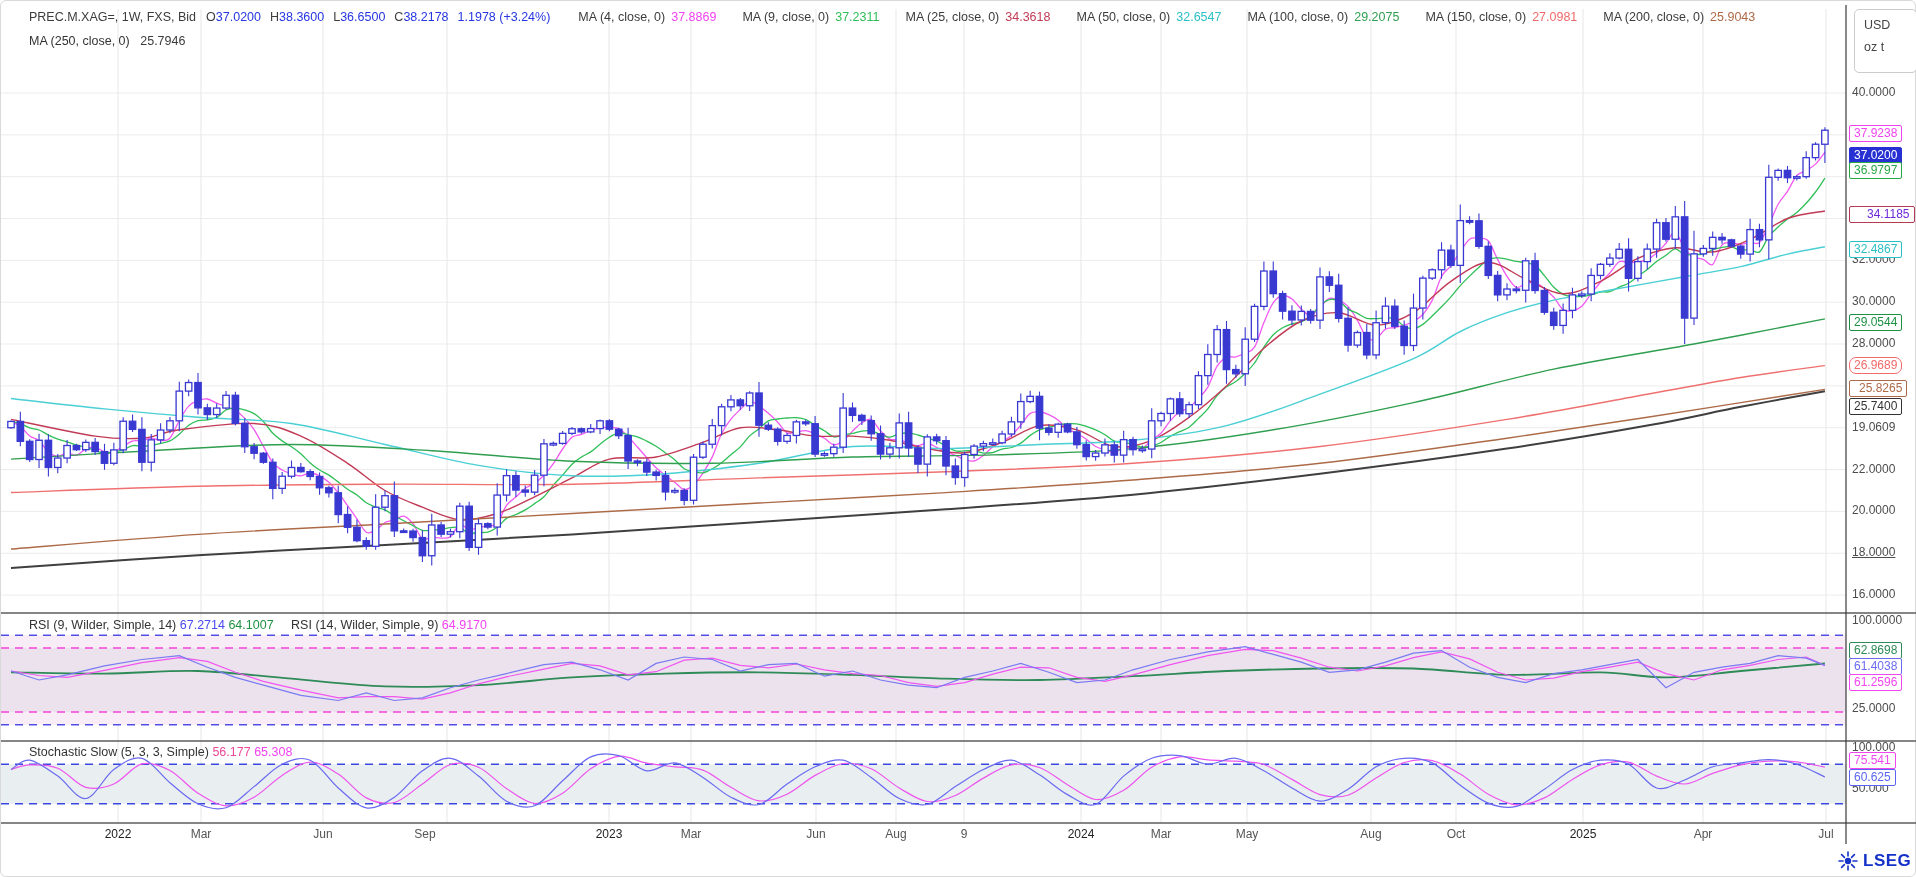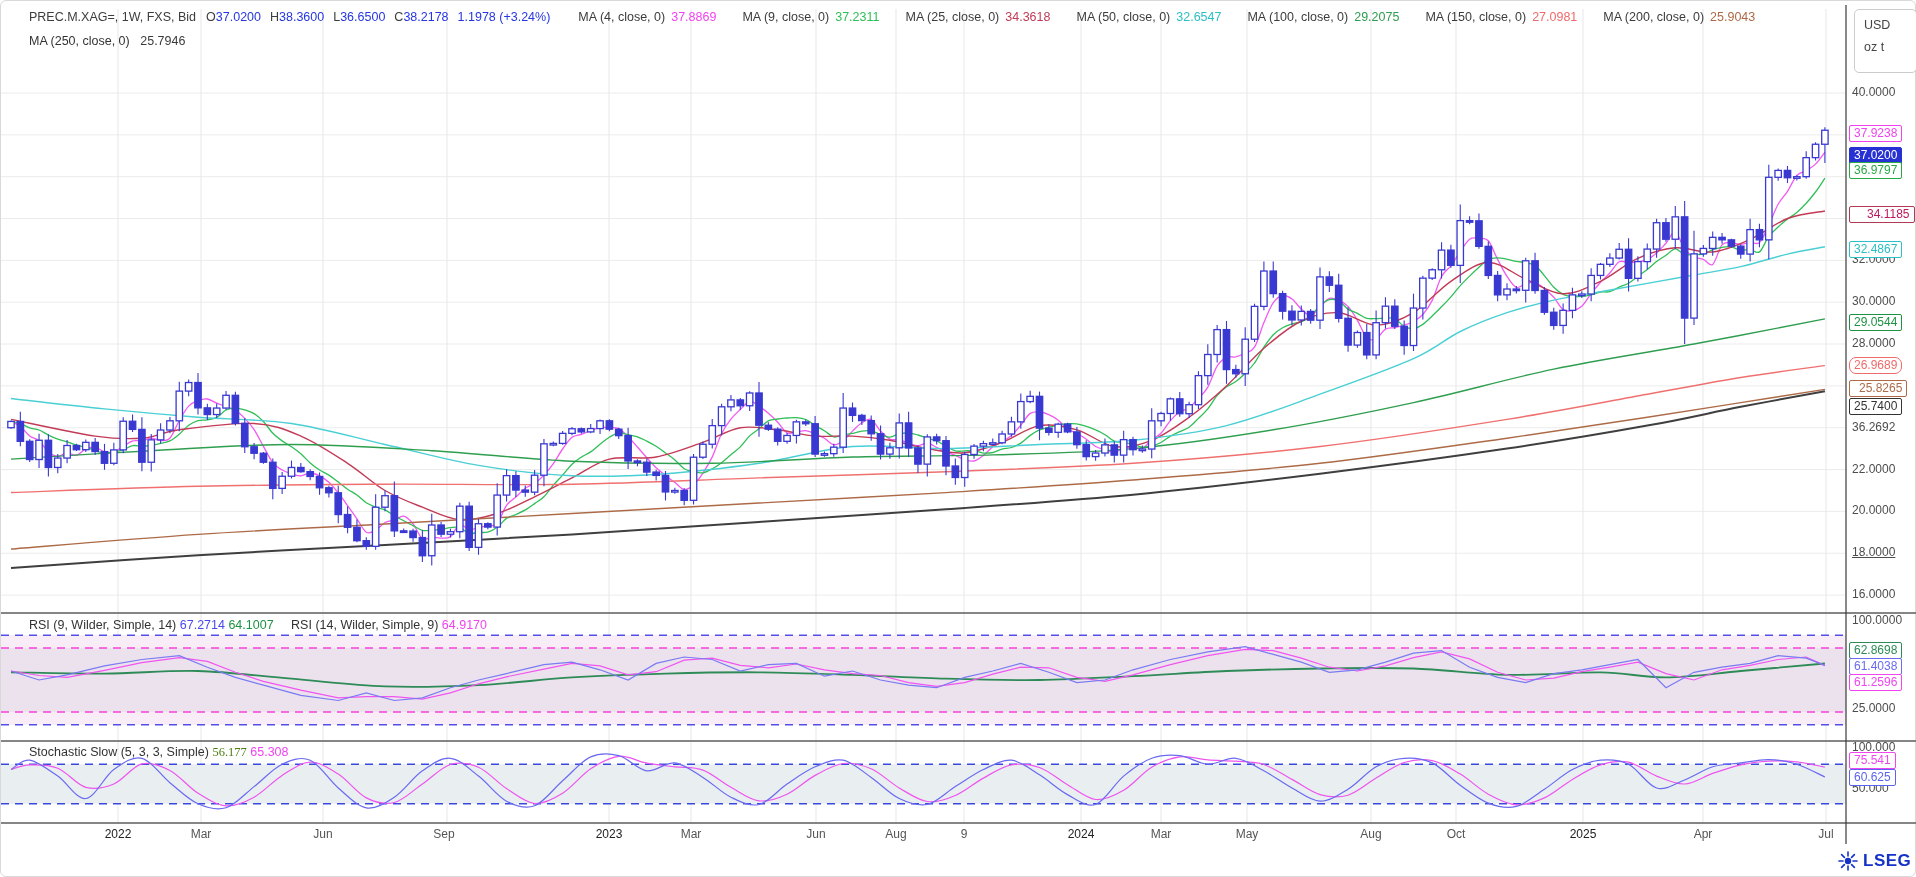--- a/index.html
+++ b/index.html
@@ -485,61 +485,61 @@
   <div class="pane-header" id="rsi-header" style="top:617px">
     <span>RSI (9, Wilder, Simple, 14)</span>
     <span id="rsi-v1" style="color: rgb(74, 74, 240);">67.2714</span>
     <span id="rsi-v2" style="color: rgb(31, 145, 67);">64.1007</span>
     <span style="margin-left:14px">RSI (14, Wilder, Simple, 9)</span>
     <span id="rsi-v3" style="color: rgb(240, 67, 240);">64.9170</span>
   </div>
 
   <div class="pane-header" id="stoch-header" style="top:744px">
     <span>Stochastic Slow (5, 3, 3, Simple)</span>
-    <span id="stoch-vk" style="color: #4d7c0f; font-family: Liberation Serif, serif;">56.177</span>
+    <span id="stoch-vk" style="color: #ec4899;">56.177</span>
     <span id="stoch-vd" style="color: rgb(240, 67, 240);">65.308</span>
   </div>
 
   <div id="unit-box">
     <div>USD</div>
     <div style="margin-bottom:12px">oz t</div>
   </div>
 
   <div id="labels-layer">
       <div class="yaxis-label" style="top: 84px;">40.0000</div>
       <div class="yaxis-label" style="top: 251.36px;">32.0000</div>
       <div class="yaxis-label" style="top: 293.2px;">30.0000</div>
       <div class="yaxis-label" style="top: 335.04px;">28.0000</div>
-      <div class="yaxis-label" style="top: 418.72px;">36.2692</div>
+      <div class="yaxis-label" style="top: 418.72px;">19.0609</div>
       <div class="yaxis-label" style="top: 460.56px;">22.0000</div>
       <div class="yaxis-label" style="top: 502.4px;">20.0000</div>
       <div class="yaxis-label" style="top: 544.24px; text-decoration: underline;">18.0000</div>
       <div class="yaxis-label" style="top: 586.08px;">16.0000</div>
       <div class="yaxis-label" style="top: 612px;">100.0000</div>
       <div class="yaxis-label" style="top: 700px;">25.0000</div>
       <div class="yaxis-label" style="top: 739px;">100.000</div>
       <div class="yaxis-label" style="top: 780px;">50.000</div>
       <div class="ybox" style="top: 124px; border-color: rgb(240, 67, 240); color: rgb(240, 67, 240);">37.9238</div>
       <div class="ybox" style="top: 146px; background: rgb(39, 49, 211); border-color: rgb(39, 49, 211); color: rgb(255, 255, 255);">37.0200</div>
       <div class="ybox" style="top: 161px; border-color: rgb(40, 167, 69); color: rgb(40, 167, 69);">36.9797</div>
-      <div class="ybox" style="top: 205px; border-color: rgb(178, 58, 85); color: #be185d; padding-left: 17px;">34.1185</div>
+      <div class="ybox" style="top: 205px; border-color: rgb(178, 58, 85); color: #6d28d9; padding-left: 17px;">34.1185</div>
       <div class="ybox" style="top: 240px; border-color: rgb(44, 192, 198); color: rgb(44, 192, 198);">32.4867</div>
       <div class="ybox" style="top: 313px; border-color: rgb(31, 145, 67); color: rgb(31, 145, 67);">29.0544</div>
       <div class="ybox" style="top: 356px; border-color: rgb(240, 106, 106); color: rgb(240, 106, 106); border-radius: 7px;">26.9689</div>
       <div class="ybox" style="top: 379px; border-color: rgb(173, 106, 71); color: rgb(173, 106, 71); padding-left: 9px;">25.8265</div>
       <div class="ybox" style="top: 397px; border-color: rgb(51, 51, 51); color: rgb(51, 51, 51);">25.7400</div>
       <div class="ybox" style="top: 641px; border-color: rgb(46, 139, 87); color: rgb(46, 139, 87);">62.8698</div>
       <div class="ybox" style="top: 657px; border-color: rgb(106, 106, 242); color: rgb(106, 106, 242);">61.4038</div>
       <div class="ybox" style="top: 673px; border-color: rgb(240, 69, 240); color: rgb(240, 69, 240);">61.2596</div>
       <div class="ybox" style="top: 751px; border-color: rgb(240, 69, 240); color: rgb(240, 69, 240);">75.541</div>
       <div class="ybox" style="top: 768px; border-color: rgb(90, 100, 240); color: rgb(90, 100, 240);">60.625</div>
       <div class="xlabel year" style="left: 117px;">2022</div>
       <div class="xlabel" style="left: 200px;">Mar</div>
       <div class="xlabel" style="left: 322px;">Jun</div>
-      <div class="xlabel" style="left: 443px;">Sep</div>
+      <div class="xlabel" style="left: 424px;">Sep</div>
       <div class="xlabel year" style="left: 608px;">2023</div>
       <div class="xlabel" style="left: 690px;">Mar</div>
       <div class="xlabel" style="left: 815px;">Jun</div>
       <div class="xlabel" style="left: 895px;">Aug</div>
       <div class="xlabel" style="left: 963px;">9</div>
       <div class="xlabel year" style="left: 1080px;">2024</div>
       <div class="xlabel" style="left: 1160px;">Mar</div>
       <div class="xlabel" style="left: 1246px;">May</div>
       <div class="xlabel" style="left: 1370px;">Aug</div>
       <div class="xlabel" style="left: 1455px;">Oct</div>

